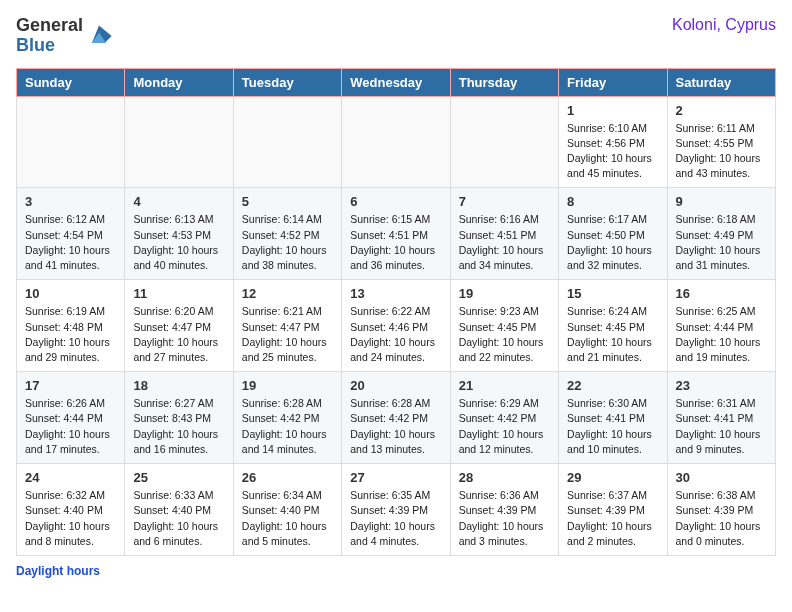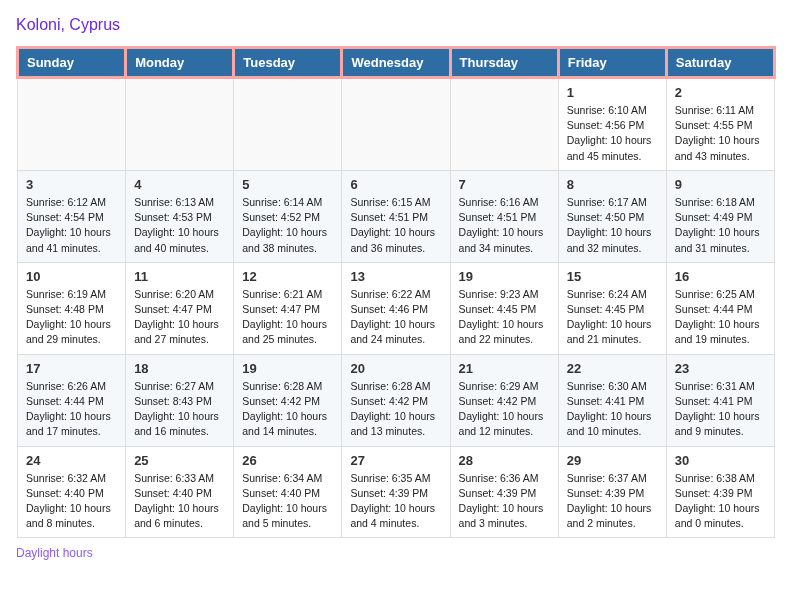--- a/index.html
+++ b/index.html
@@ -41,21 +41,21 @@
       width: 100%;
       border-collapse: collapse;
       border: 1px solid #ccc;
     }
     .calendar th {
       background-color: #2e6da4;
       color: #fff;
       text-align: left;
       padding: 6px 8px;
       font-size: 13px;
-      border: 3px solid #fca5a5;
+      border: 1px solid #fca5a5;
     }
     .calendar td {
       vertical-align: top;
       padding: 6px 8px;
       border: 1px solid #ddd;
       width: calc(100% / 7);
       background: #fff;
       font-size: 11px;
       color: #333;
       height: 82px;
@@ -76,28 +76,38 @@
       font-size: 10.5px;
       line-height: 1.45;
       color: #222;
     }
     .footer-note {
       margin-top: 8px;
       font-size: 12px;
       color: #555;
     }
     .footer-note span {
-      color: #8b5cf6;
-      font-weight: normal;
+      color: #1d4ed8;
+      font-weight: bold;
     }
   </style>
 </head>
 <body>
 
 <div class="header-row">
+  <div class="logo">
+    <div style="display:flex;flex-direction:column;line-height:1.1;">
+      <span style="font-size:18px;font-weight:bold;color:#333;">General</span>
+      <span style="font-size:18px;font-weight:bold;color:#2e6da4;">Blue</span>
+    </div>
+    <svg class="logo-icon" viewBox="0 0 40 40" xmlns="http://www.w3.org/2000/svg">
+      <polygon points="10,30 20,5 38,20 28,30" fill="#2e6da4"></polygon>
+      <polygon points="10,30 20,15 30,30" fill="#5ba3d9"></polygon>
+    </svg>
+  </div>
   <div class="title-block">
     <div class="location">Koloni, Cyprus</div>
   </div>
 </div>
 
 <table class="calendar">
   <thead>
     <tr>
     <th>Sunday</th>
         <th>Monday</th>

